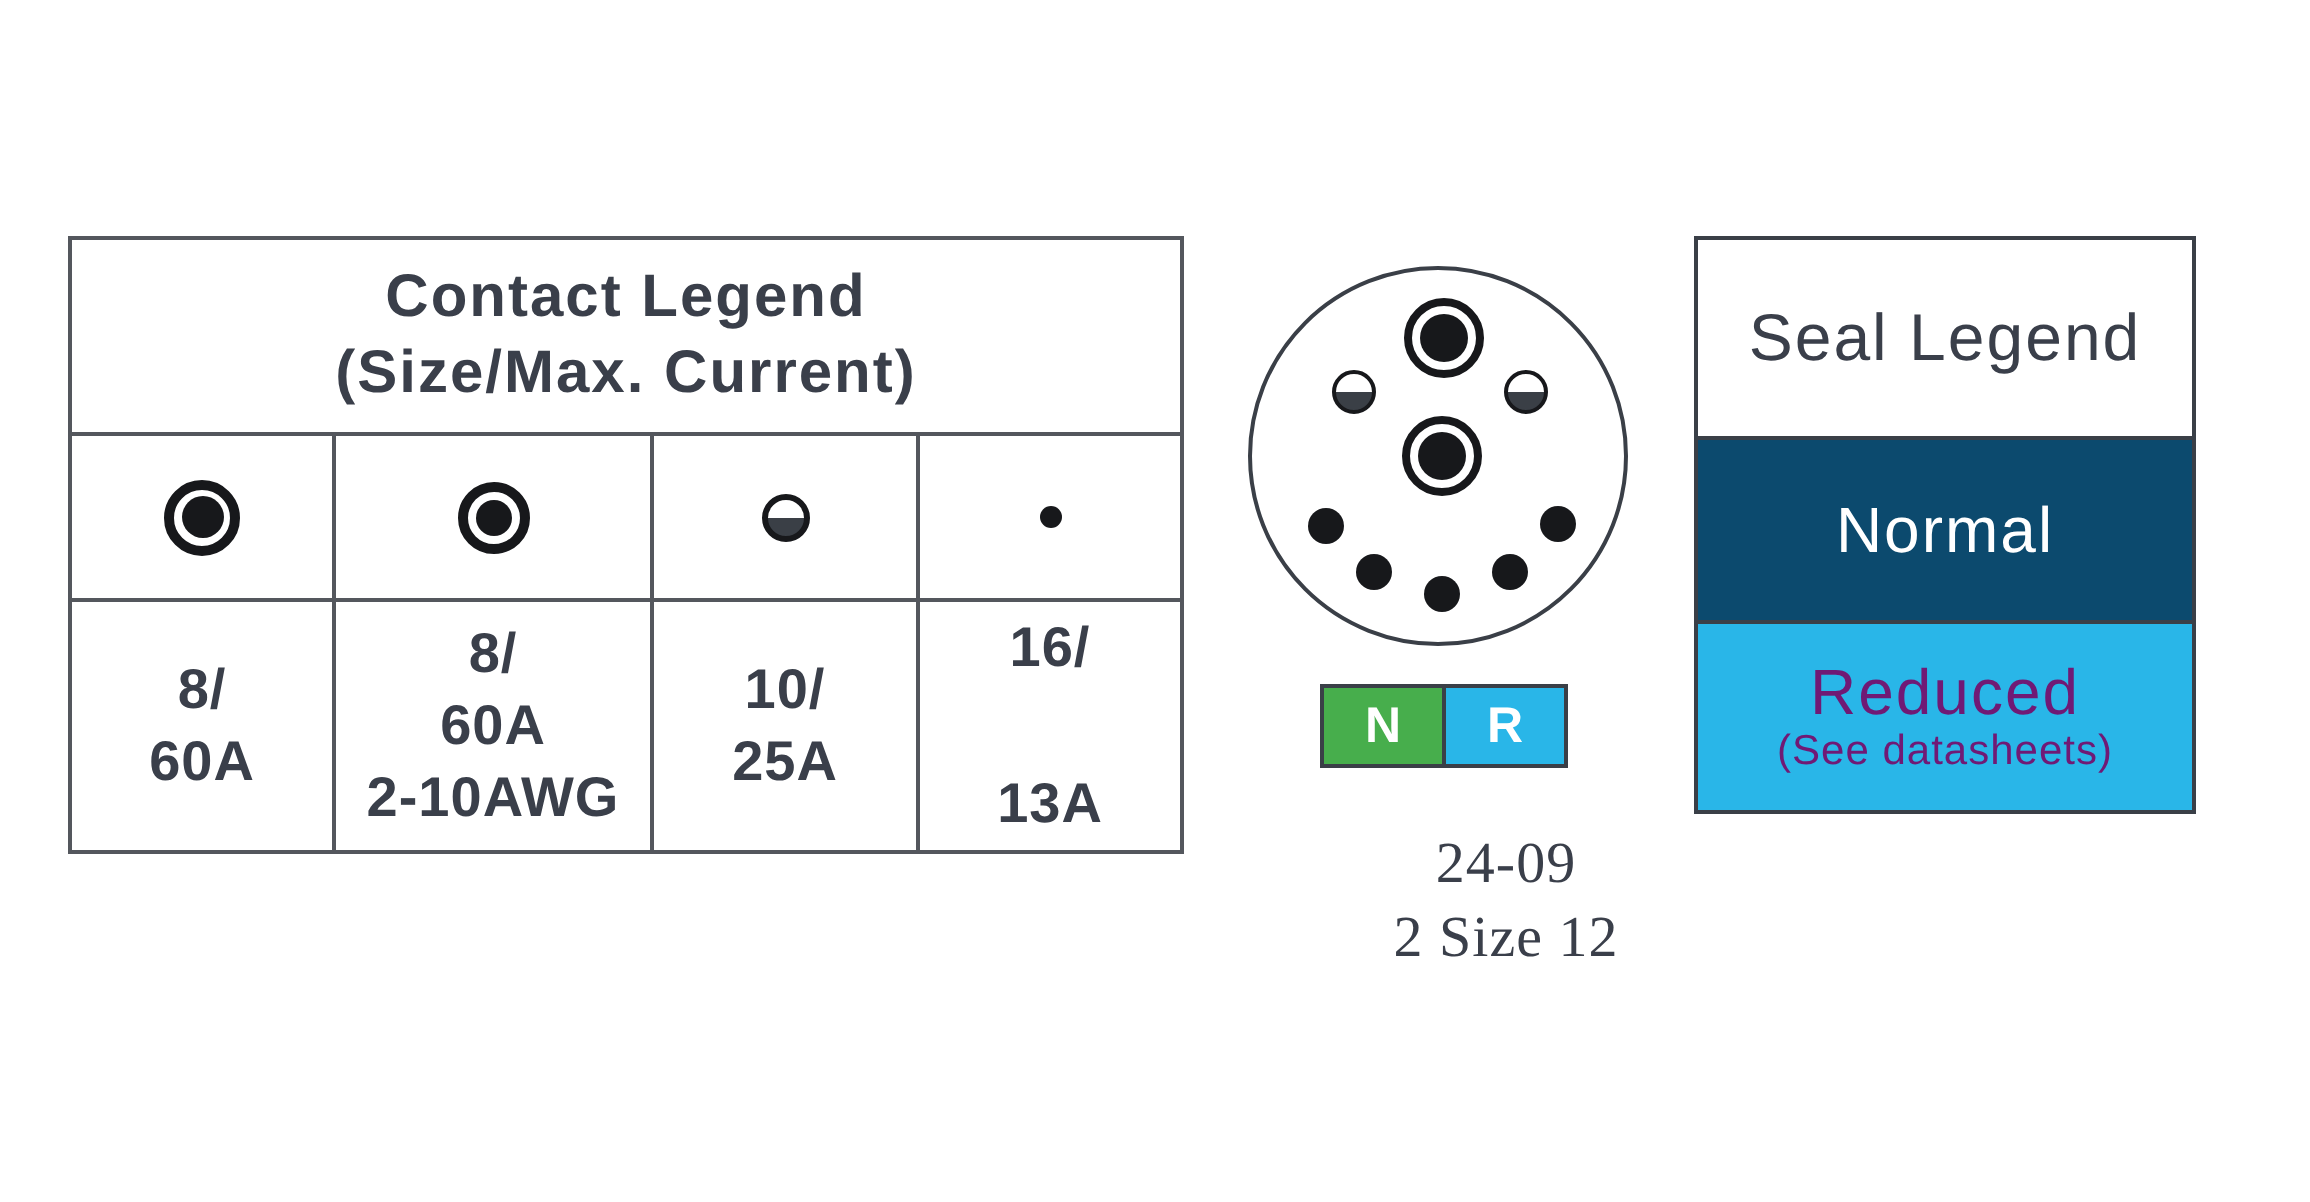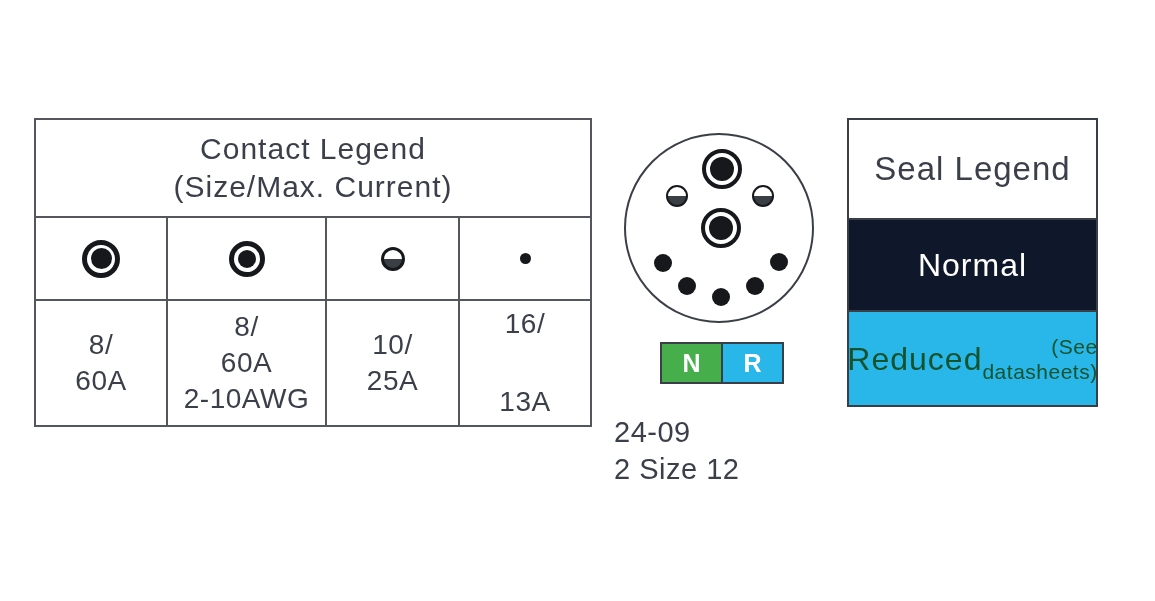--- a/index.html
+++ b/index.html
@@ -4,21 +4,21 @@
 <style>
   html,body{margin:0;padding:0;background:#fff;}
   .canvas{
     position:relative;width:1155px;height:601px;background:#ffffff;overflow:hidden;
     font-family:"Liberation Sans", sans-serif;color:#3A3F4A;
   }
   
   .contact-table{
     position:absolute;left:34px;top:118px;width:558px;height:309px;
     border:2px solid #54575D;box-sizing:border-box;
-    display:grid;grid-template-columns:132px 159px 133px 130px;grid-template-rows:98px 83px 124px;
+    display:grid;grid-template-columns:132px 159px 133px 130px;grid-template-rows:98px 83px 124px;font-weight:bold;
   }
   .ct-header{
     grid-column:1 / span 4;border-bottom:2px solid #54575D;
     display:flex;flex-direction:column;align-items:center;justify-content:center;
     font-size:30px;line-height:38px;letter-spacing:1px;
   }
   .ct-cell{
     display:flex;align-items:center;justify-content:center;box-sizing:border-box;
     border-right:2px solid #54575D;
   }
@@ -59,41 +59,41 @@
     border:2.5px solid #3A3F47;box-sizing:border-box;display:flex;
   }
   .nr-cell{
     flex:1;display:flex;align-items:center;justify-content:center;
     color:#fff;font-weight:700;font-size:25px;
   }
   .nr-n{background:#47AE4C;border-right:2.5px solid #3A3F47;}
   .nr-r{background:#29B6E8;}
   
   .insert-text{
-    position:absolute;left:614px;top:414px;width:220px;
-    font-size:29px;line-height:37px;letter-spacing:0.5px;
+    position:absolute;left:643px;top:414px;width:220px;text-align:center;
+    font-size:29px;line-height:37px;letter-spacing:0.5px;font-family:Liberation Serif, serif;
   }
   
   .seal-table{
     position:absolute;left:847px;top:118px;width:251px;height:289px;
     border:2.5px solid #3A3F47;box-sizing:border-box;display:flex;flex-direction:column;
   }
   .sl-header{
     height:100px;display:flex;align-items:center;justify-content:center;
     border-bottom:2.5px solid #3A3F47;box-sizing:border-box;background:#fff;
     font-size:33px;letter-spacing:1px;
   }
   .sl-normal{
     height:92px;display:flex;align-items:center;justify-content:center;
-    border-bottom:2.5px solid #3A3F47;box-sizing:border-box;background:#0f172a;
+    border-bottom:2.5px solid #3A3F47;box-sizing:border-box;background:#0c4a6e;
     color:#fff;font-size:32px;letter-spacing:1px;
   }
   .sl-reduced{
-    flex:1;display:flex;flex-direction:row;align-items:center;justify-content:center;
-    background:#29B6E8;color:#14532d;
+    flex:1;display:flex;flex-direction:column;align-items:center;justify-content:center;
+    background:#29B6E8;color:#701a75;
   }
   .sl-reduced .main{font-size:32px;line-height:34px;letter-spacing:1px;}
   .sl-reduced .note{font-size:21px;line-height:25px;letter-spacing:0.5px;text-align:right;}
 </style>
 </head>
 <body>
 
 <div class="canvas">
 
   <div class="contact-table">

